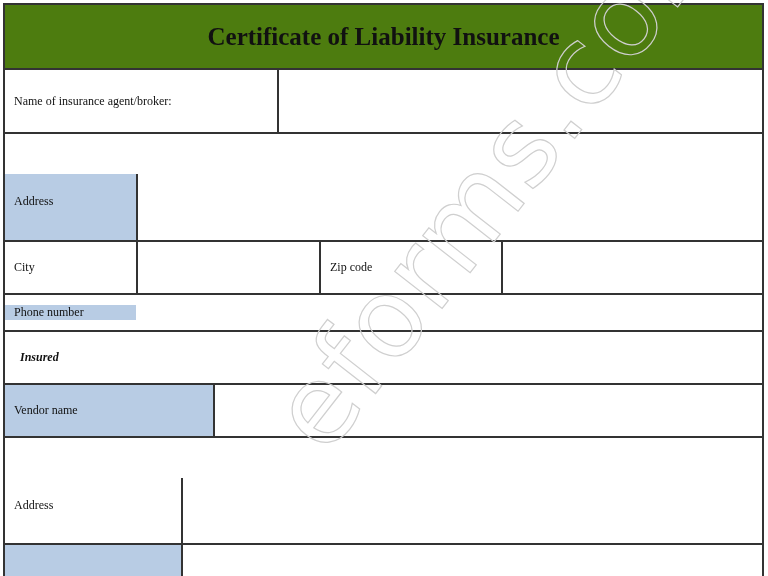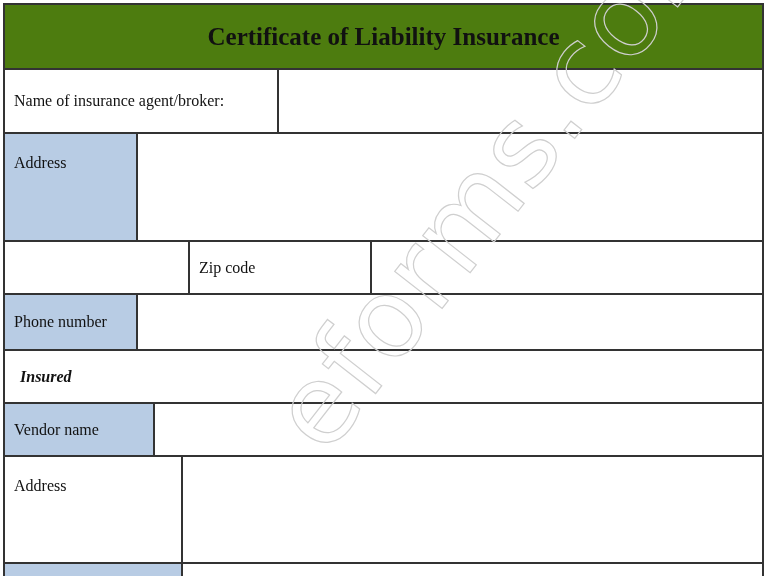--- a/index.html
+++ b/index.html
@@ -8,24 +8,24 @@
       position: relative;
       font-family: "Liberation Serif", serif;
       color: #111111;
     }
     .form {
       position: absolute; left: 3px; top: 3px; width: 761px;
       border-left: 2px solid #333; border-right: 2px solid #333; border-top: 2px solid #333;
       box-sizing: border-box;
     }
     .row { display: flex; border-bottom: 2px solid #333; box-sizing: border-box; }
-    .cell { box-sizing: border-box; font-size: 16px; padding: 0 0 0 9px; display: flex; }
+    .cell { box-sizing: border-box; font-size: 12px; padding: 0 0 0 9px; display: flex; }
     .cell + .cell { border-left: 2px solid #333; }
     .va-center { align-items: center; }
-    .va-top { align-items: flex-start; padding-top: 20px; }
+    .va-top { align-items: flex-start; padding-top: 20px; margin-top: 40px; }
     .shade { background: #b8cce4; }
     .header {
       background: #4d7c0f; height: 63px; justify-content: center; align-items: center;
       font-weight: bold; font-size: 25px; display: flex; padding: 11px;
     }
     .bold-italic { font-weight: bold; font-style: italic; }
     .watermark {
       position: absolute; left: 245px; top: 395px;
       font-family: "DejaVu Sans", sans-serif; font-size: 110px; font-weight: normal;
       color: transparent; -webkit-text-stroke: 1.2px #cfcfcf;
@@ -46,36 +46,37 @@
     <div class="cell va-center" style="width:272px;">Name of insurance agent/broker:</div>
     <div class="cell va-center" style="flex:1;"></div>
   </div>
 
   <div class="row" style="height:108px;">
     <div class="cell va-top shade" style="width:131px;">Address</div>
     <div class="cell va-top" style="flex:1;"></div>
   </div>
 
   <div class="row" style="height:53px;">
+    <div class="cell va-center" style="width:131px;">City</div>
     <div class="cell va-center" style="width:183px;"></div>
     <div class="cell va-center" style="width:182px;">Zip code</div>
     <div class="cell va-center" style="flex:1;"></div>
   </div>
 
-  <div class="row" style="height:56px;">
+  <div class="row" style="height:37px;align-items:center;">
     <div class="cell va-center shade" style="width:131px;">Phone number</div>
     <div class="cell va-center" style="flex:1;"></div>
   </div>
 
   <div class="row" style="height:53px;">
     <div class="cell va-center bold-italic" style="width:100%;padding-left:15px;">Insured</div>
   </div>
 
   <div class="row" style="height:53px;">
-    <div class="cell va-center shade" style="width:148px;">Vendor name</div>
+    <div class="cell va-center shade" style="width:208px;">Vendor name</div>
     <div class="cell va-center" style="flex:1;"></div>
   </div>
 
   <div class="row" style="height:107px;">
     <div class="cell va-top" style="width:176px;">Address</div>
     <div class="cell va-top" style="flex:1;"></div>
   </div>
 
   <div class="row" style="height:53px; border-bottom:none;">
     <div class="cell va-center shade" style="width:176px;"></div>

